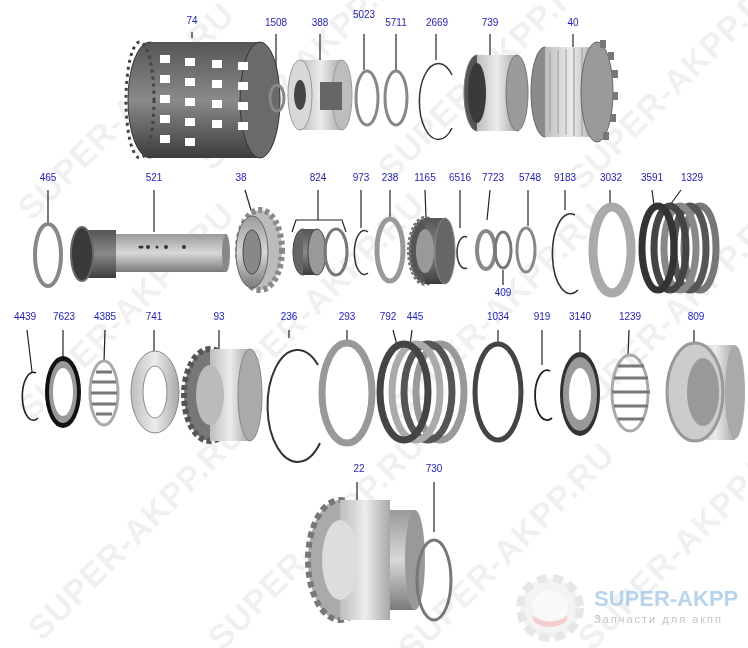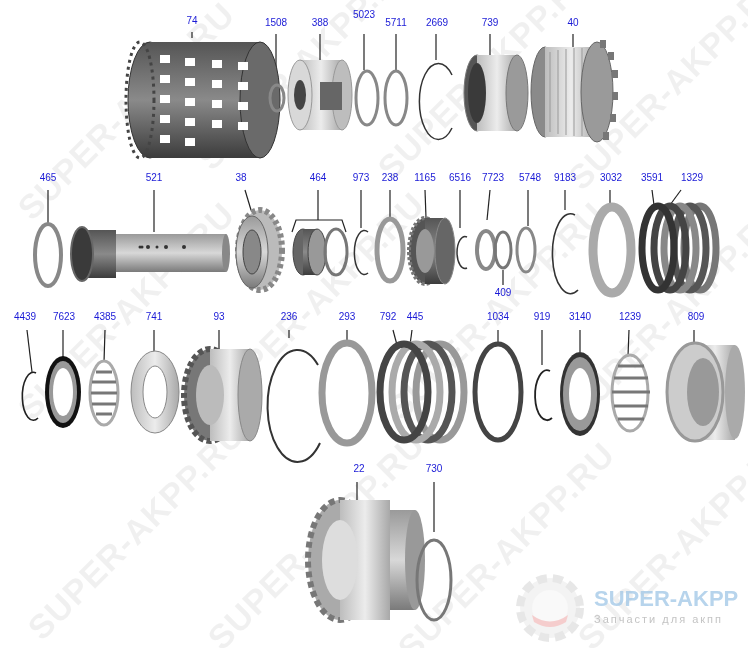--- a/index.html
+++ b/index.html
@@ -287,21 +287,21 @@
   <div class="lbl" style="left:320px;top:16px">388</div>
   <div class="lbl" style="left:364px;top:8px">5023</div>
   <div class="lbl" style="left:396px;top:16px">5711</div>
   <div class="lbl" style="left:437px;top:16px">2669</div>
   <div class="lbl" style="left:490px;top:16px">739</div>
   <div class="lbl" style="left:573px;top:16px">40</div>
 
   <div class="lbl" style="left:48px;top:171px">465</div>
   <div class="lbl" style="left:154px;top:171px">521</div>
   <div class="lbl" style="left:241px;top:171px">38</div>
-  <div class="lbl" style="left:318px;top:171px">464</div>
+  <div class="lbl" style="left:318px;top:171px">824</div>
   <div class="lbl" style="left:361px;top:171px">973</div>
   <div class="lbl" style="left:390px;top:171px">238</div>
   <div class="lbl" style="left:425px;top:171px">1165</div>
   <div class="lbl" style="left:460px;top:171px">6516</div>
   <div class="lbl" style="left:493px;top:171px">7723</div>
   <div class="lbl" style="left:530px;top:171px">5748</div>
   <div class="lbl" style="left:565px;top:171px">9183</div>
   <div class="lbl" style="left:611px;top:171px">3032</div>
   <div class="lbl" style="left:652px;top:171px">3591</div>
   <div class="lbl" style="left:692px;top:171px">1329</div>

